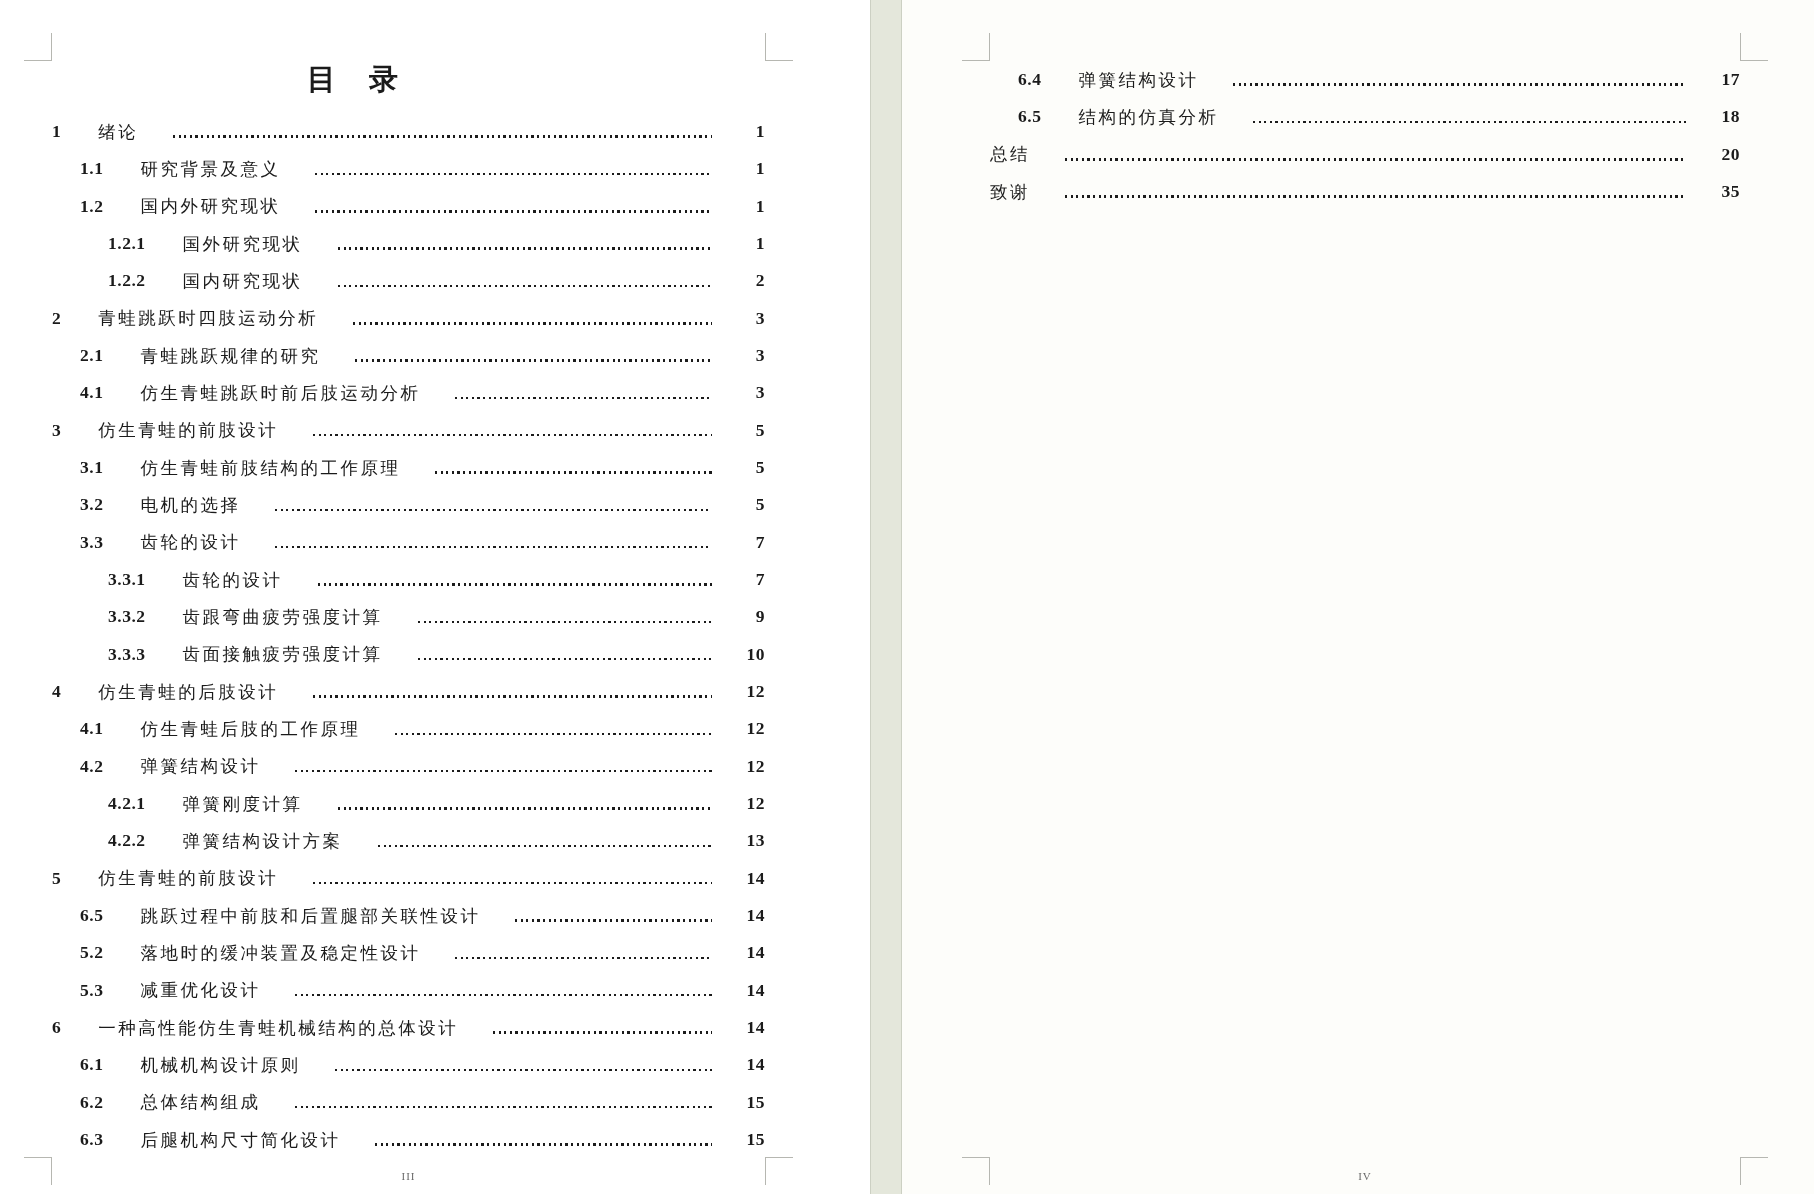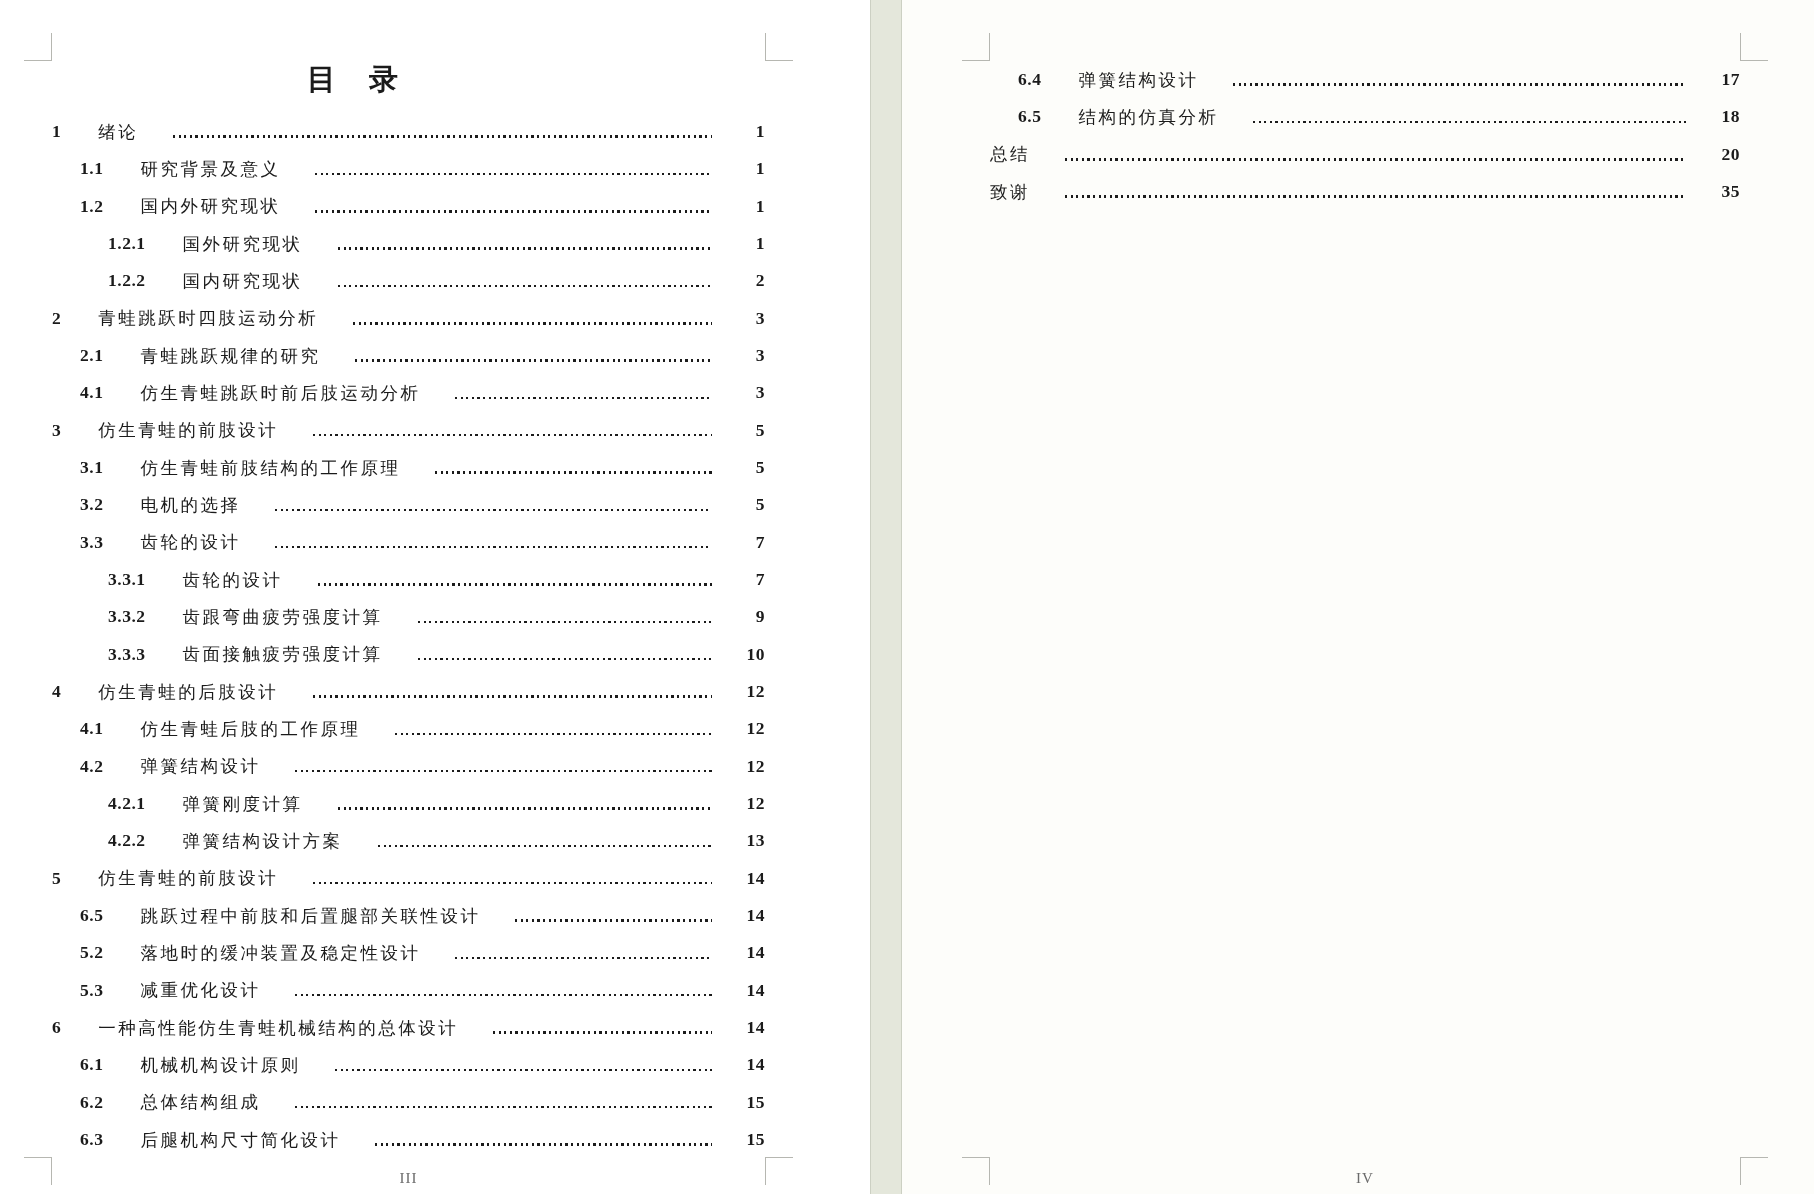--- a/index.html
+++ b/index.html
@@ -31,21 +31,21 @@
   .toc-row { display:flex; align-items:center; height:37.33px; font-size:17.5px; cursor:pointer;gap:28px; }
   .toc-row.lvl1 { padding-left:0; }
   .toc-row.lvl2 { padding-left:28px; }
   .toc-row.lvl3 { padding-left:56px; }
   .num { font-weight:700; margin-right:9px; letter-spacing:0.5px; white-space:nowrap; }
   .txt { letter-spacing:2.5px; white-space:nowrap; }
   .dots { flex:1 1 auto; height:2.4px; margin:0 3px 0 7px; transform:translateY(5px);
     background-image:repeating-linear-gradient(to right,#1b1b1b 0 2.2px,transparent 2.2px 5.6px); }
   .pg { font-weight:700; min-width:22px; text-align:right; letter-spacing:0.5px; }
 
-  .folio { position:absolute; top:1170px; font-size:15px; color:#6a6a6a;
+  .folio { position:absolute; top:1170px; font-size:11px; color:#6a6a6a;
     text-align:center; letter-spacing:1px; }
   .folio.left-folio  { left:52px; width:713px; }
   .folio.right-folio { left:88px; width:750px; }
 </style>
 </head>
 <body>
 
 <div class="viewport">
 
   <div class="page page-left">

